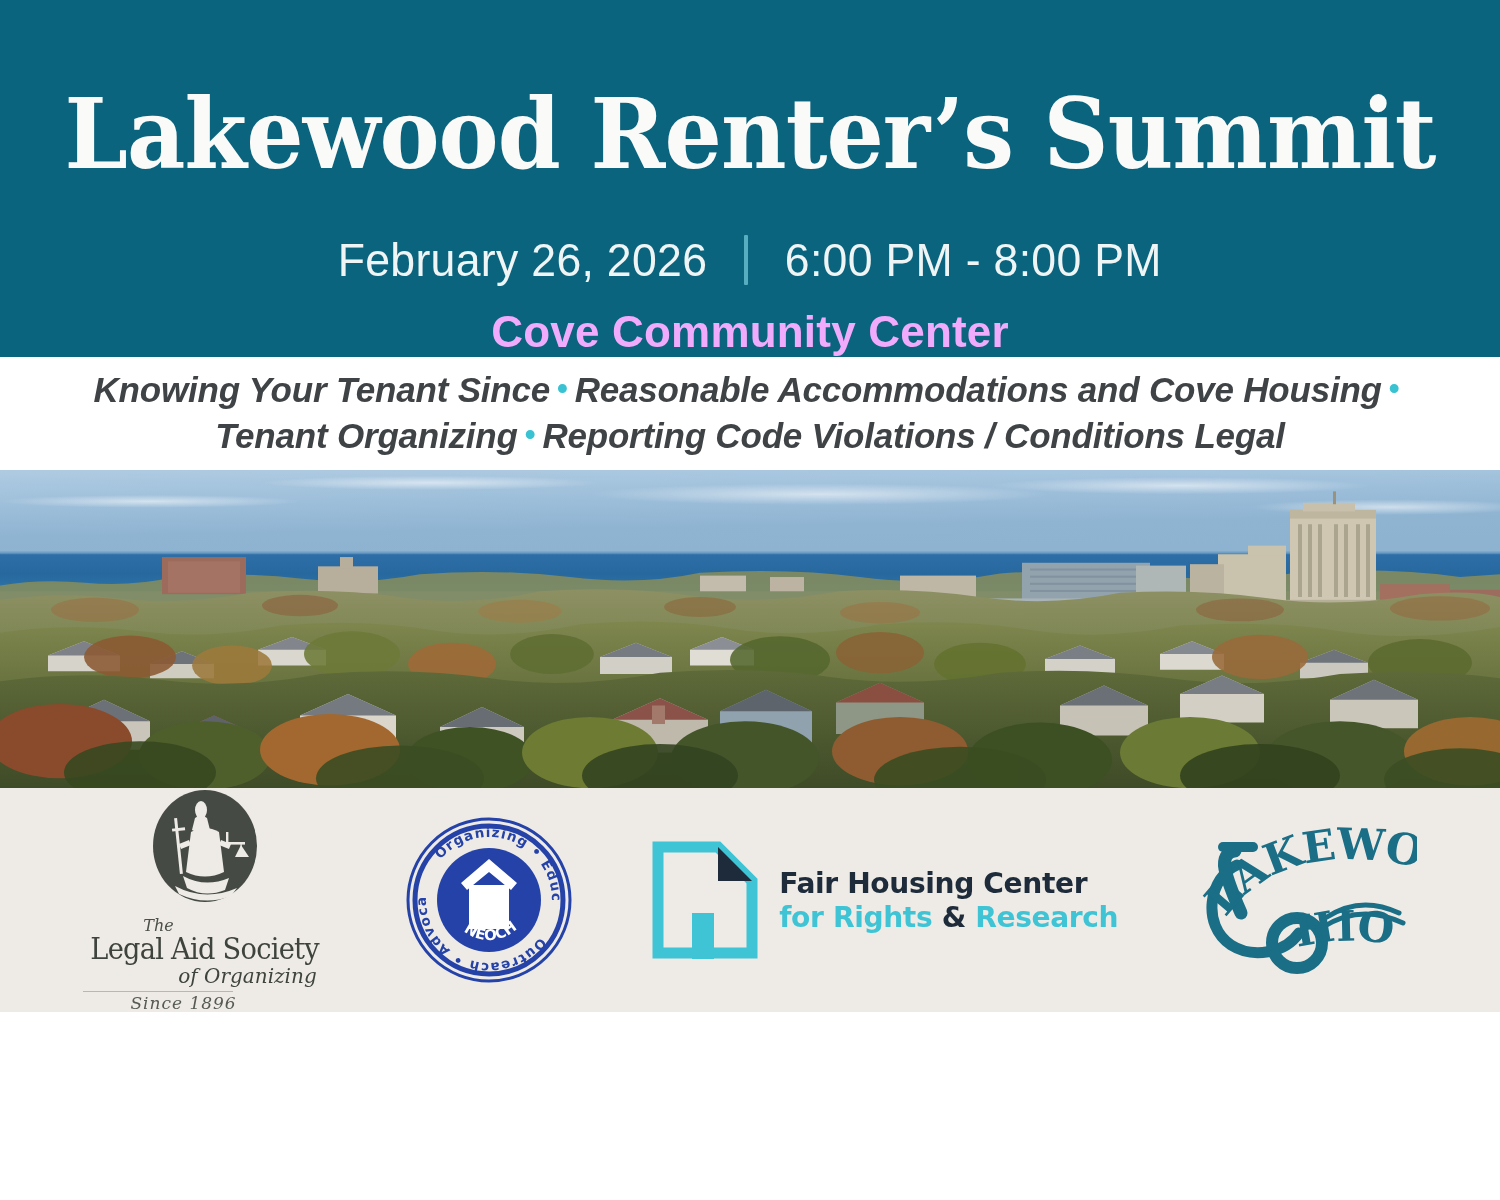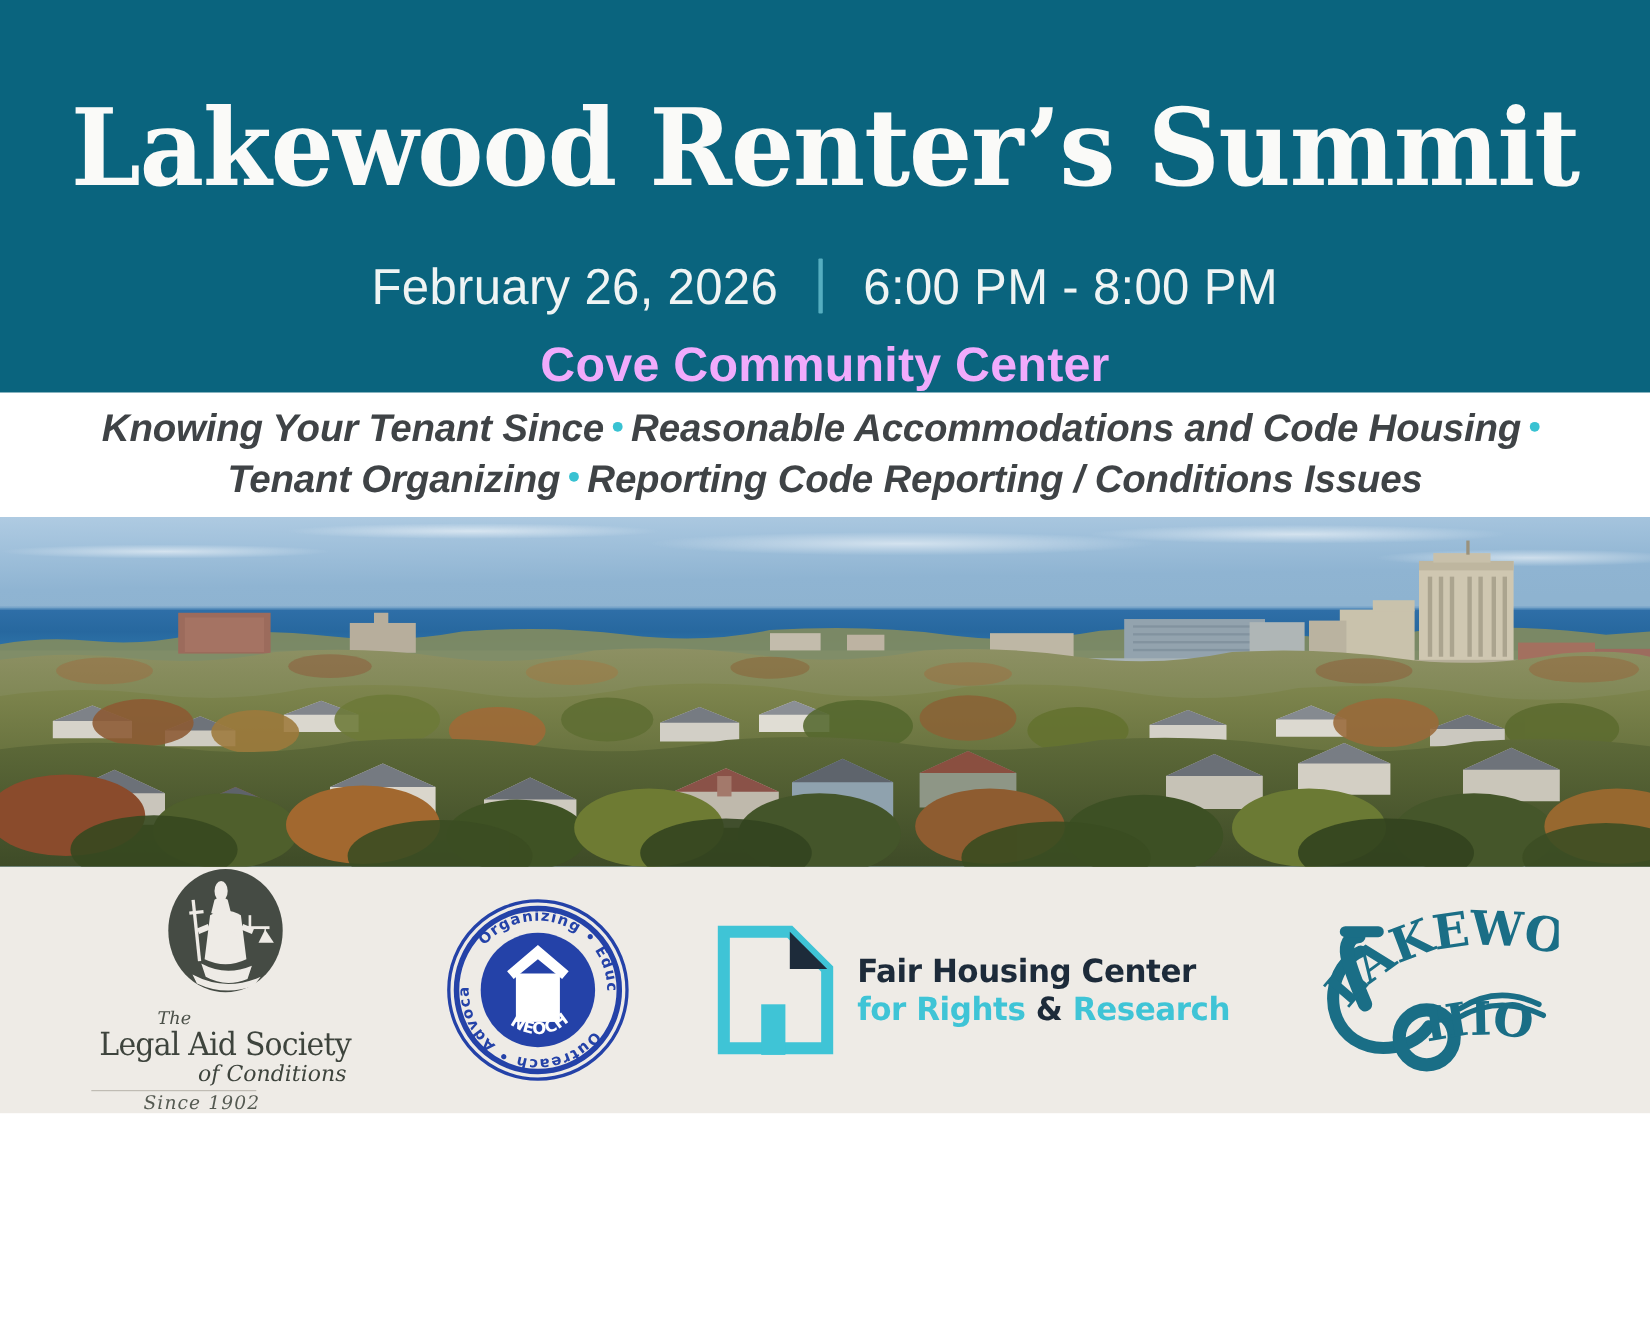--- a/index.html
+++ b/index.html
@@ -177,24 +177,24 @@
     <div class="datetime-row">
       <span class="date-text">February 26, 2026</span>
       <span class="divider-bar"></span>
       <span class="time-text">6:00 PM - 8:00 PM</span>
     </div>
     <div class="venue">Cove Community Center</div>
   </div>
 
   <div class="topics">
     <div class="topics-line">
-      <span>Knowing Your Tenant Since</span><span class="sep">•</span><span>Reasonable Accommodations and Code Housing</span><span class="sep">•</span>
+      <span>Knowing Your Tenant Since</span><span class="sep">•</span><span>Reasonable Accommodations and Cove Housing</span><span class="sep">•</span>
     </div>
     <div class="topics-line">
-      <span>Tenant Organizing</span><span class="sep">•</span><span>Reporting Code Reporting / Conditions Issues</span>
+      <span>Tenant Organizing</span><span class="sep">•</span><span>Reporting Code Violations / Conditions Legal</span>
     </div>
   </div>
 
   <div class="photo">
     <svg viewBox="0 0 1500 446" preserveAspectRatio="none">
       <defs>
         <linearGradient id="sky" x1="0" y1="0" x2="0.25" y2="1">
           <stop offset="0%" stop-color="#AFCBE2"></stop>
           <stop offset="38%" stop-color="#9EBFDA"></stop>
           <stop offset="72%" stop-color="#8FB4D2"></stop>
@@ -438,23 +438,23 @@
           <rect x="61.5" y="56" width="1.2" height="3"></rect>
           <rect x="91.5" y="56" width="1.2" height="3"></rect>
 
           <path d="M34,88 q22,12 46,2 l-4,12 q-20,8 -38,-2 Z"></path>
           <path d="M26,98 q30,16 62,2 l-6,8 q-26,10 -52,-2 Z"></path>
         </g>
       </svg>
       <div class="la-text">
         <span class="la-the">The</span>
         <span class="la-main">Legal Aid Society</span>
-        <span class="la-of">of Conditions</span>
+        <span class="la-of">of Organizing</span>
         <div class="la-rule"></div>
-        <span class="la-since">Since 1902</span>
+        <span class="la-since">Since 1896</span>
       </div>
     </div>
 
     <div class="logo-slot">
       <svg class="neoch" viewBox="0 0 170 170">
         <defs>
           <path id="ringTop" d="M 85,85 m -63,0 a 63,63 0 1,1 126,0" fill="none"></path>
           <path id="ringBot" d="M 85,85 m 63,0 a 63,63 0 1,1 -126,0" fill="none"></path>
           <path id="ringCenterArc" d="M 85,85 m -40,0 a 40,40 0 0,0 80,0" fill="none"></path>
         </defs>

